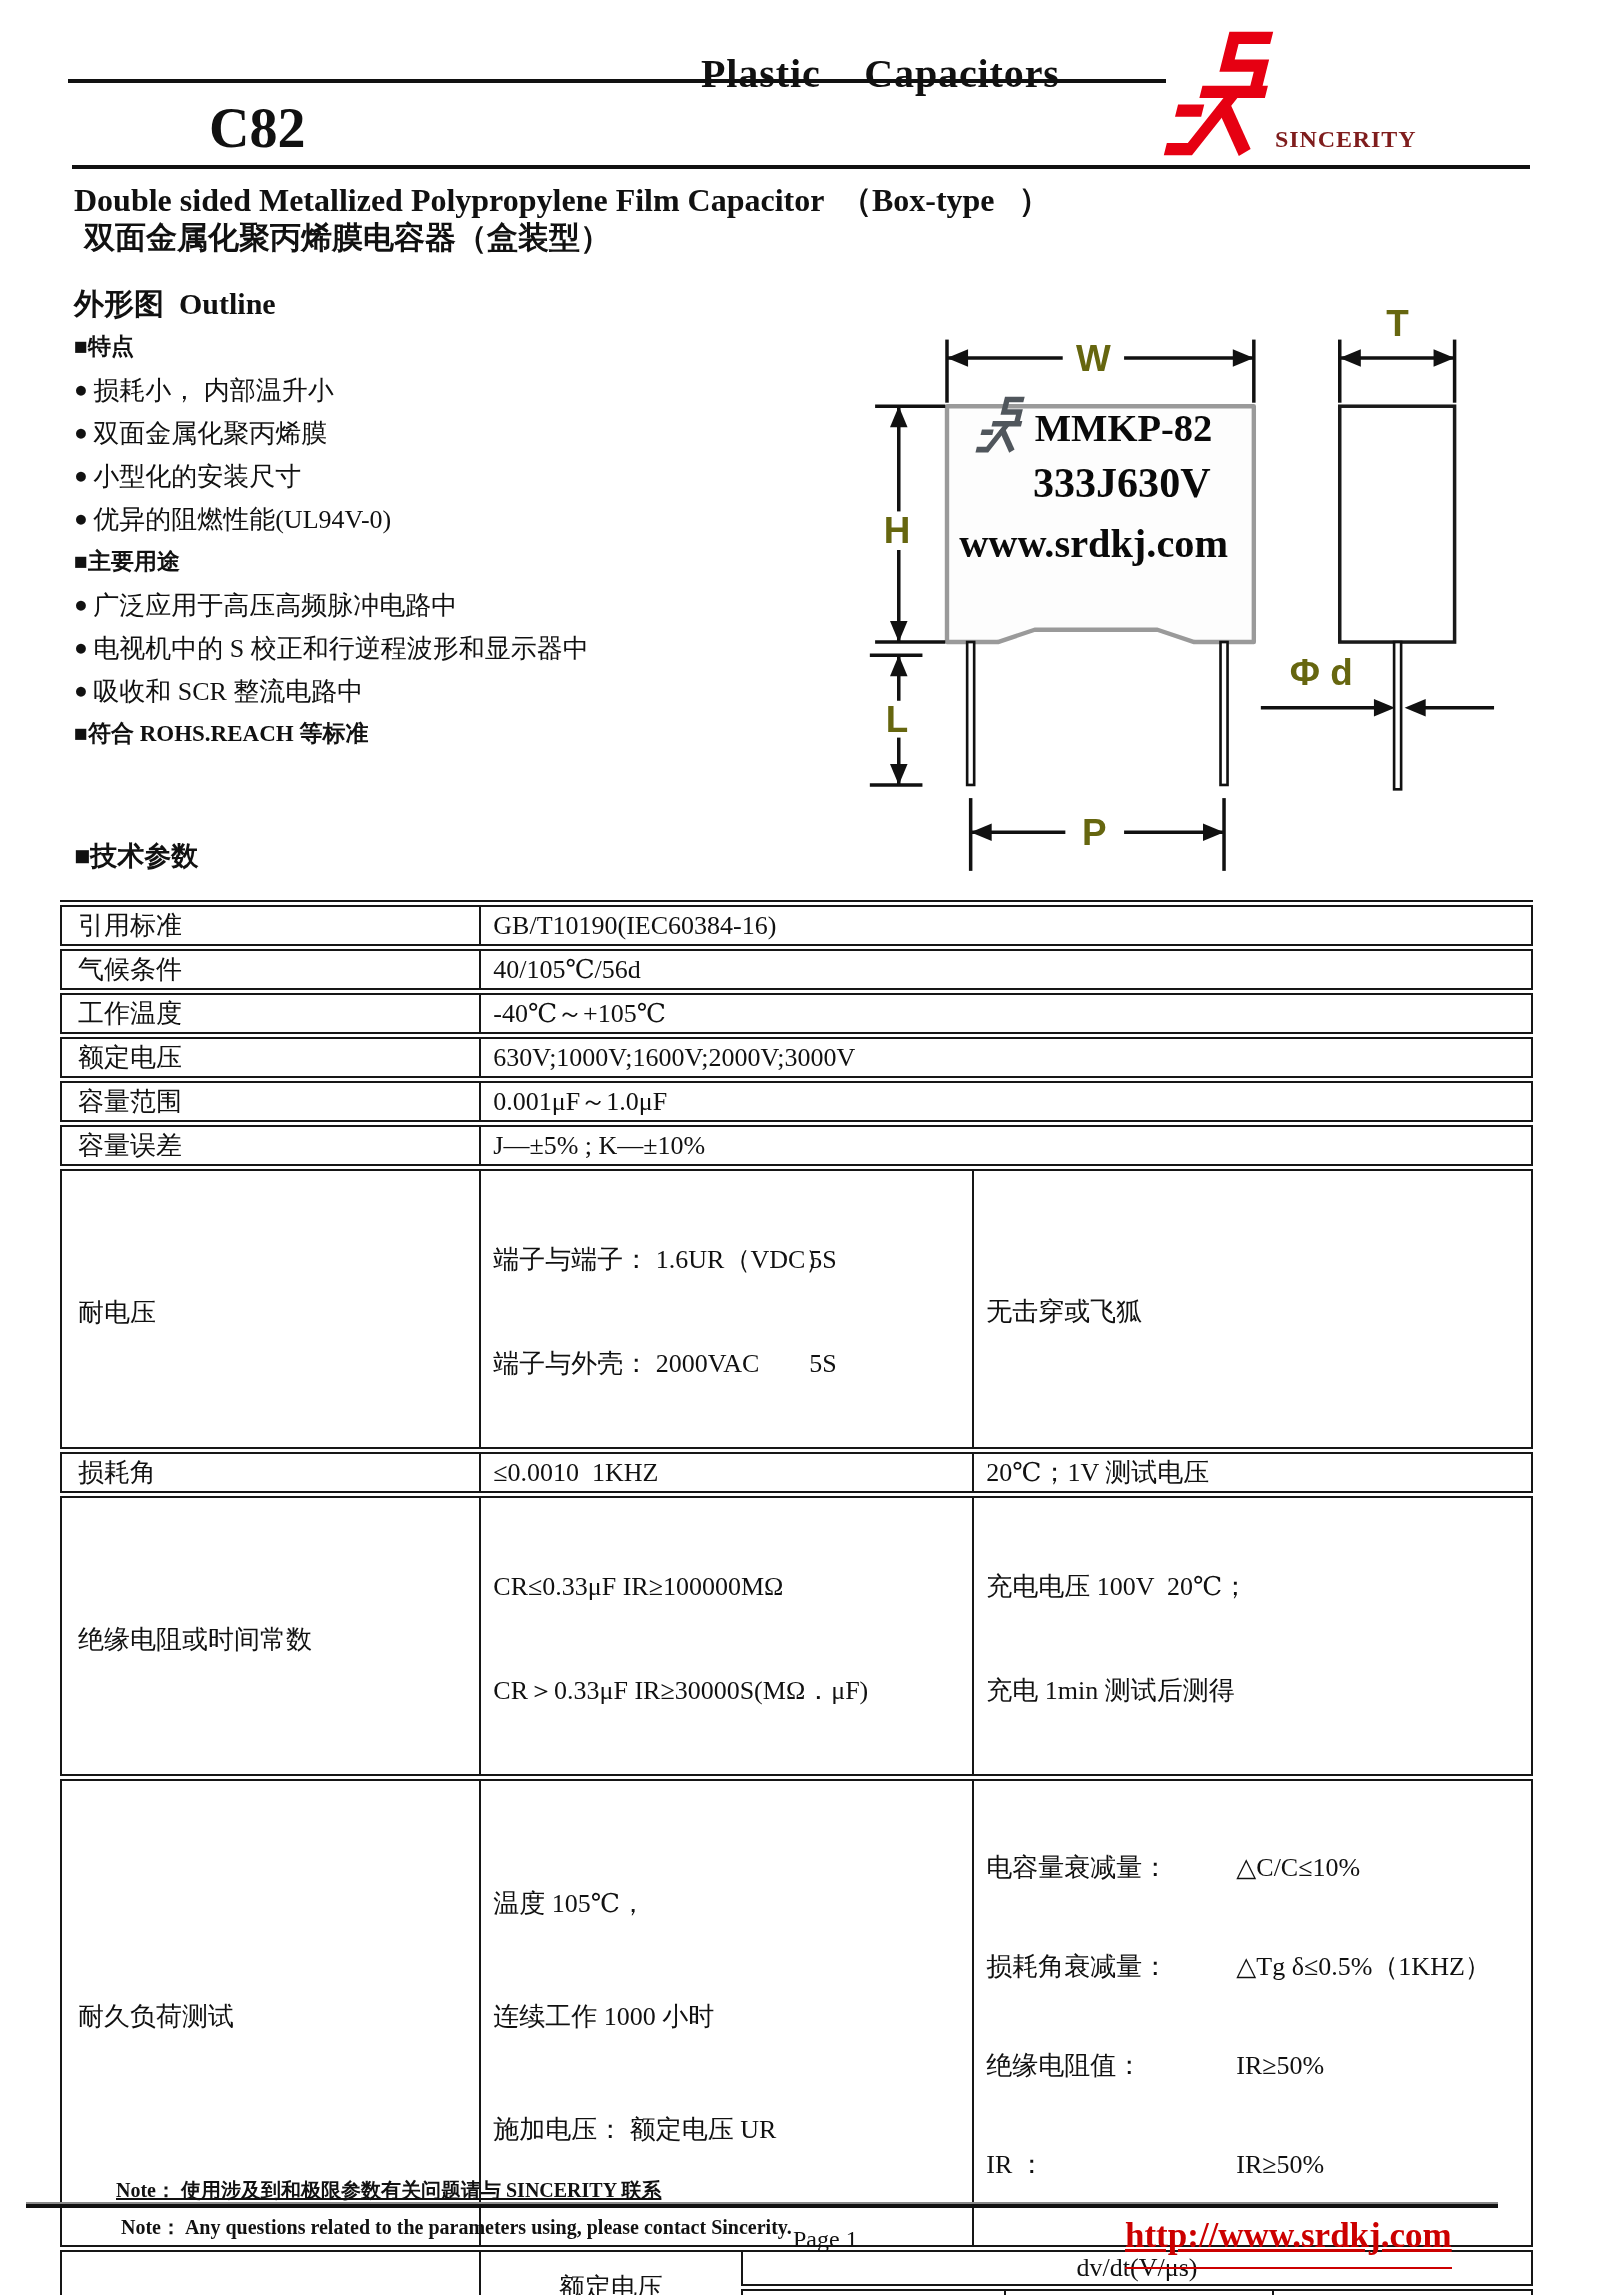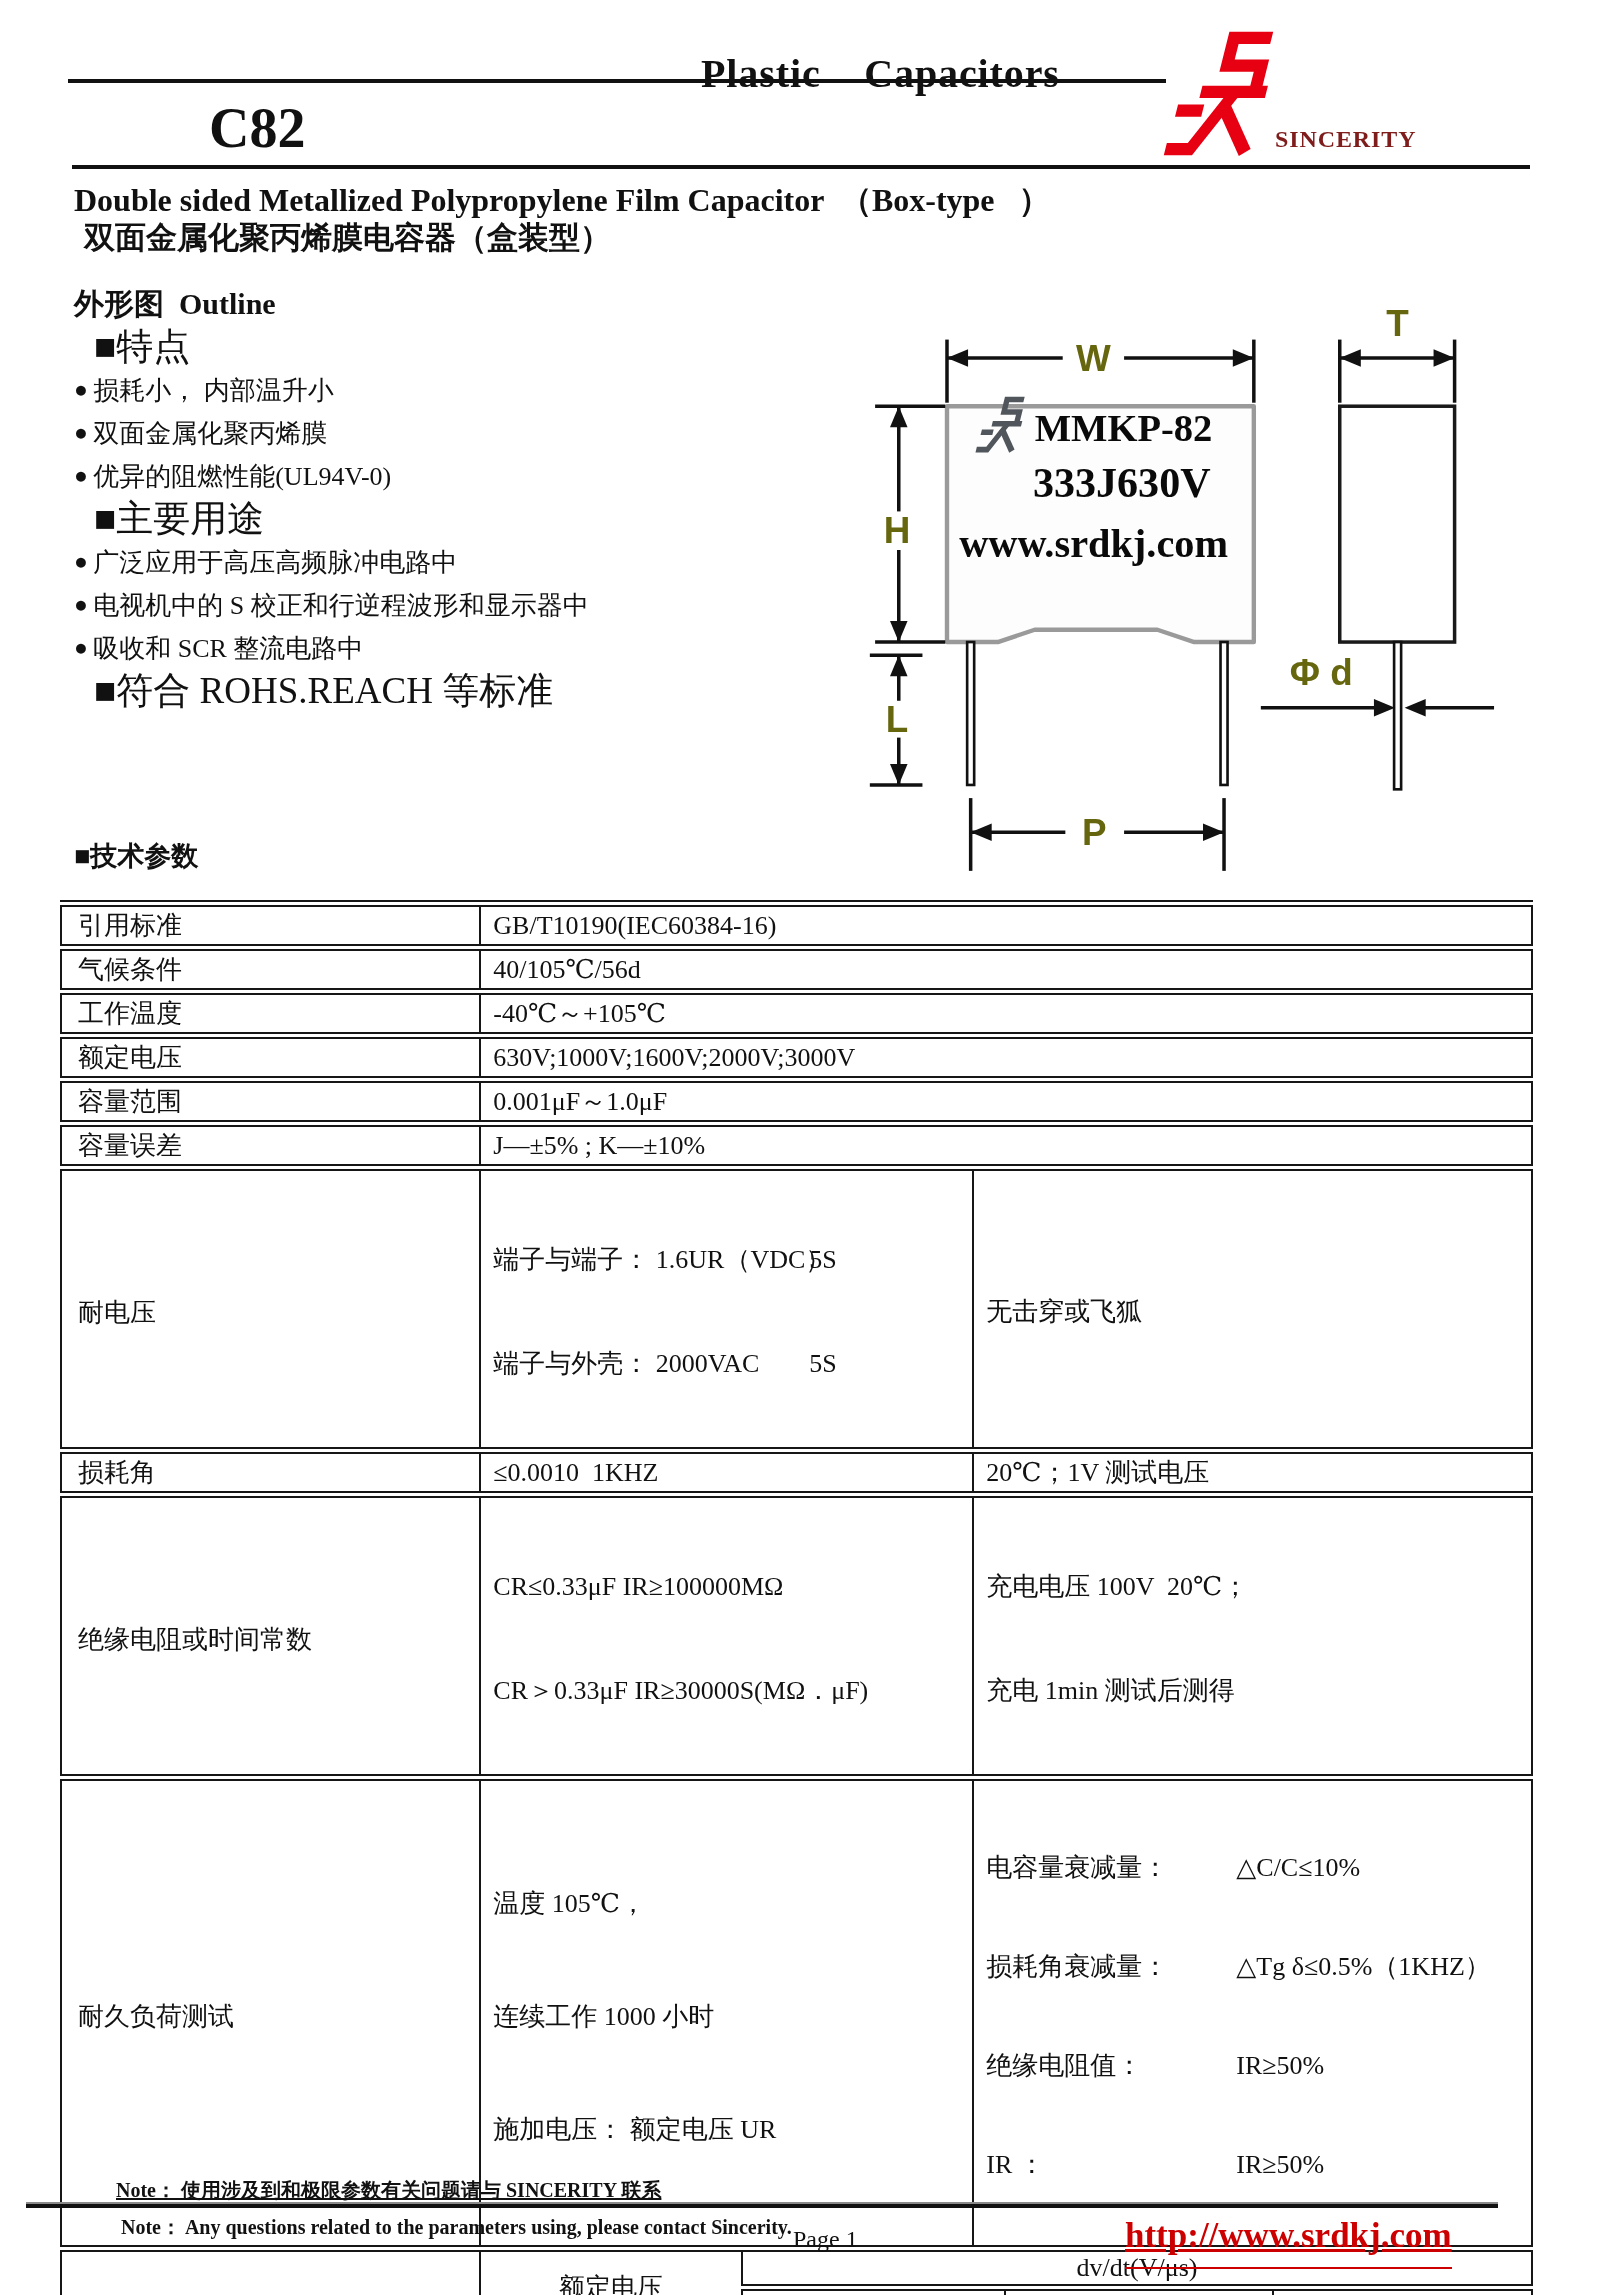--- a/index.html
+++ b/index.html
@@ -11,21 +11,21 @@
   #rule1{left:68px;top:79px;width:1098px;height:3.5px;background:#111;}
   #model{left:209px;top:96px;font-size:56px;font-weight:bold;}
   #logo-svg{left:1155px;top:21px;}
   #brand{left:1275px;top:126px;font-size:24px;font-weight:bold;color:#7f1d1d;letter-spacing:0.9px;}
   #rule2{left:72px;top:165px;width:1458px;height:4.4px;background:#111;}
   #title-en{left:74px;top:179px;font-size:32px;font-weight:bold;white-space:pre;}
   #title-cn{left:84px;top:217px;font-size:31px;font-weight:bold;}
   
   #outline{left:74px;top:282px;width:789px;}
   #outline .oline{height:43px;line-height:43px;font-size:26px;white-space:pre;}
-  #outline .ohead{font-weight:normal;font-size:37px;margin-left:20px;}
+  #outline .ohead{font-weight:bold;font-size:23px;}
   #outline .obig{font-weight:bold;font-size:30px;}
   #outline .bullet{font-size:23px;margin-right:5.3px;vertical-align:1.8px;}
   
   #diagram{left:868px;top:294px;}
   .dimlabel{font-family:"Liberation Sans","DejaVu Sans",sans-serif;font-weight:bold;fill:#66660f;font-size:42px;}
   .marktext{font-family:"Liberation Serif","DejaVu Serif",serif;font-weight:bold;fill:#0a0a0a;}
   
   #spec-heading{left:74px;top:838px;font-size:27px;font-weight:bold;}
   #spec-table{position:absolute;left:60px;top:900px;width:1472px;border-collapse:collapse;table-layout:fixed;}
   #spec-table td{border-left:2.6px solid #161616;border-right:2.6px solid #161616;
@@ -76,20 +76,21 @@
 
   <div class="abs" id="rule2"></div>
   <div class="abs" id="title-en">Double sided Metallized Polypropylene Film Capacitor  （Box-type   ）</div>
   <div class="abs" id="title-cn">双面金属化聚丙烯膜电容器（盒装型）</div>
 
   <div class="abs" id="outline">
     <div class="oline obig">外形图  Outline</div>
     <div class="oline ohead">■特点</div>
     <div class="oline"><span class="bullet">●</span><span>损耗小， 内部温升小</span></div>
     <div class="oline"><span class="bullet">●</span><span>双面金属化聚丙烯膜</span></div>
+    <div class="oline"><span class="bullet">●</span><span>小型化的安装尺寸</span></div>
     <div class="oline"><span class="bullet">●</span><span>优异的阻燃性能(UL94V-0)</span></div>
     <div class="oline ohead">■主要用途</div>
     <div class="oline"><span class="bullet">●</span><span>广泛应用于高压高频脉冲电路中</span></div>
     <div class="oline"><span class="bullet">●</span><span>电视机中的 S 校正和行逆程波形和显示器中</span></div>
     <div class="oline"><span class="bullet">●</span><span>吸收和 SCR 整流电路中</span></div>
     <div class="oline ohead">■符合 ROHS.REACH 等标准</div>
   </div>
 
   <svg class="abs" id="diagram" width="684" height="583" viewBox="0 0 780 665">
 

